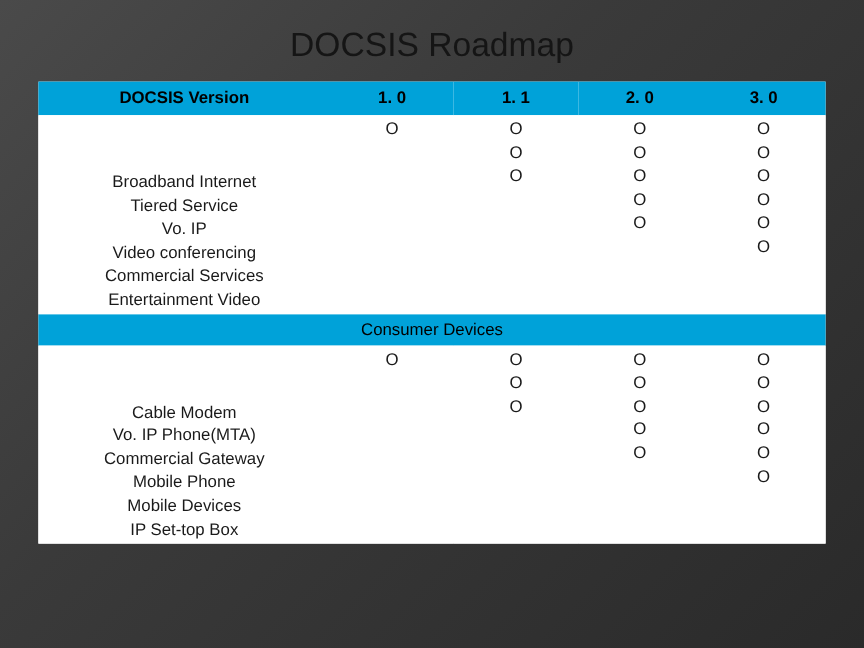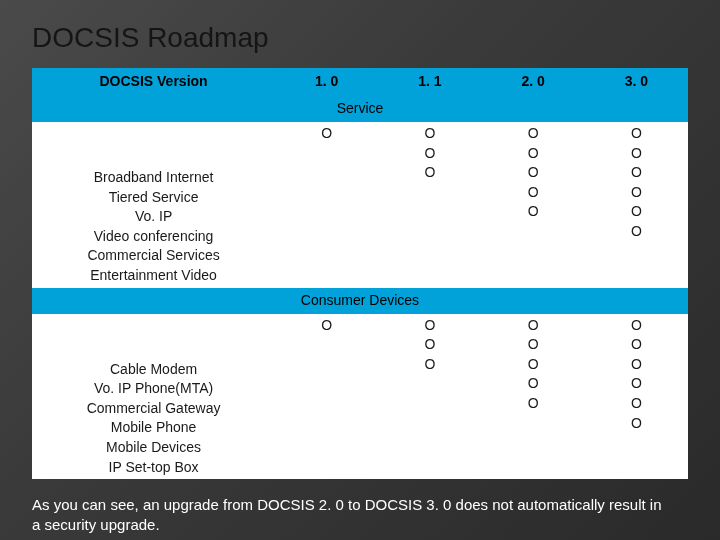--- a/index.html
+++ b/index.html
@@ -18,20 +18,21 @@
     width: 100%;
     height: 100%;
   }
   .title {
     font-family: "Verdana", Arial, sans-serif;
     color: #151515;
     font-size: 28px;
     font-weight: 400;
     margin: 4px 0 14px 0;
     letter-spacing: 0px;
+    text-align: center;
   }
   table {
     width: 100%;
     border-collapse: collapse;
     background: #fff;
     font-size: 14px;
     line-height: 1.4;
   }
   th, td {
     text-align: center;
@@ -92,23 +93,20 @@
   <table>
     <tbody>
         <tr class="hdr-row">
       <th class="label-col">DOCSIS Version</th>
       <th class="ver-col">1. 0</th>
       <th class="ver-col">1. 1</th>
       <th class="ver-col">2. 0</th>
       <th class="ver-col">3. 0</th>
     </tr>
 
-    <tr class="sec-row">
-      <td colspan="5">Service</td>
-    </tr>
 
     <tr class="data-row">
       <td class="label-col">
         <span class="items-list">
           <span>Broadband Internet</span>
           <span>Tiered Service</span>
           <span>Vo. IP</span>
           <span>Video conferencing</span>
           <span>Commercial Services</span>
           <span>Entertainment Video</span>
@@ -208,15 +206,14 @@
           <span>O</span>
           <span>O</span>
           <span>O</span>
           <span>O</span>
         </span>
       </td>
     </tr>
   </tbody>
     </table>
 
-  <div class="caption">As you can see, an upgrade from DOCSIS 2. 0 to DOCSIS 3. 0 does not automatically result in a security upgrade.</div>
 
 </div>
 
 </body></html>

